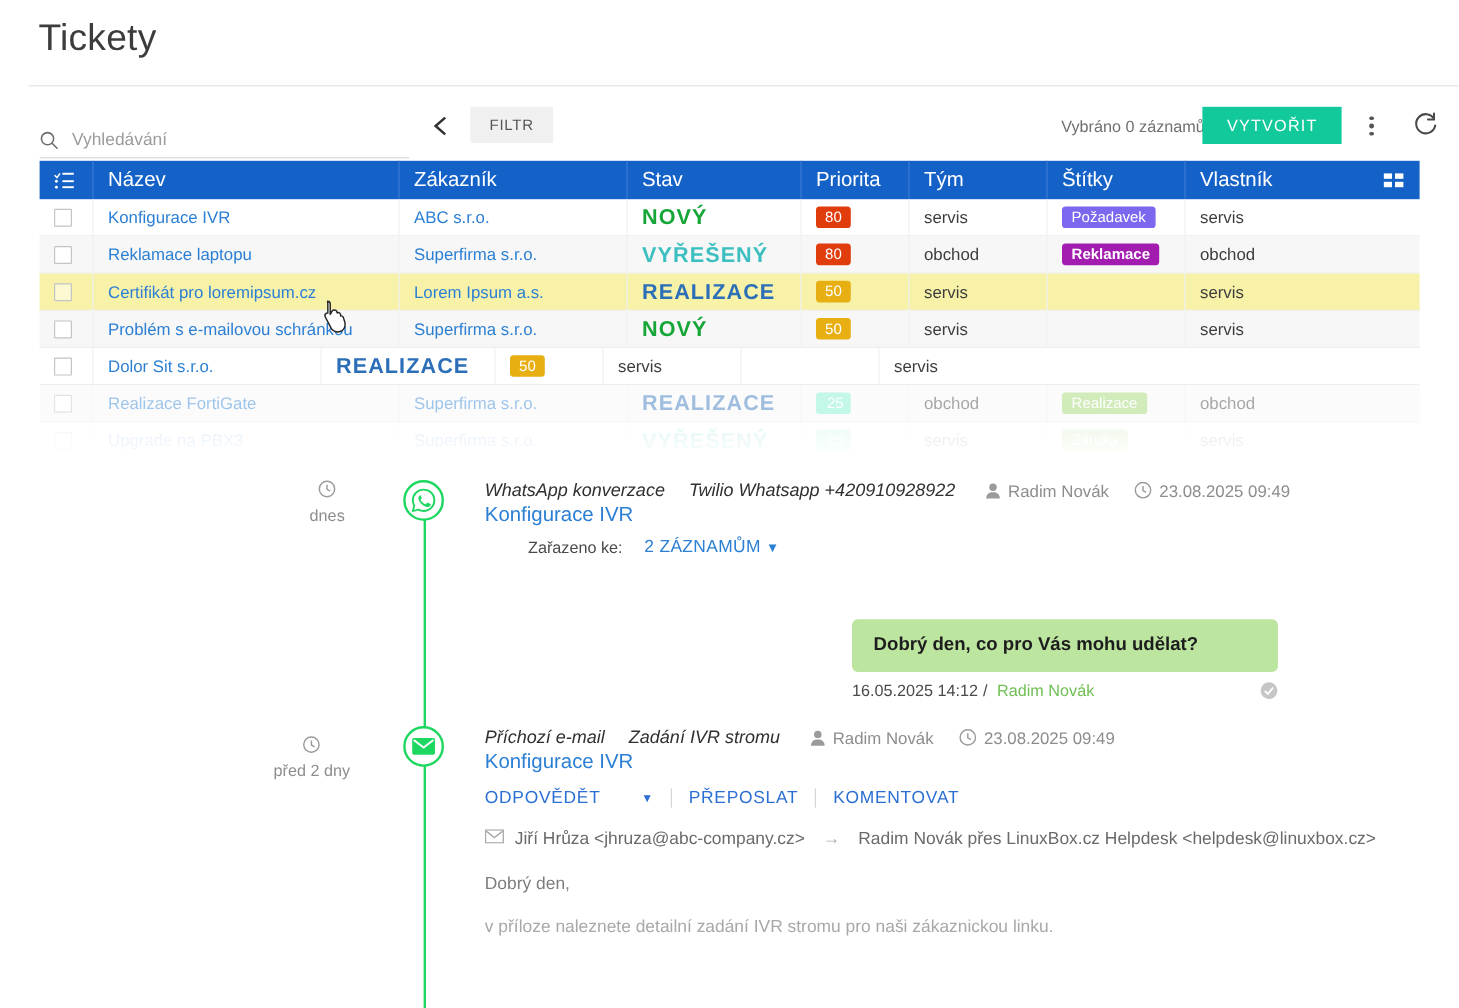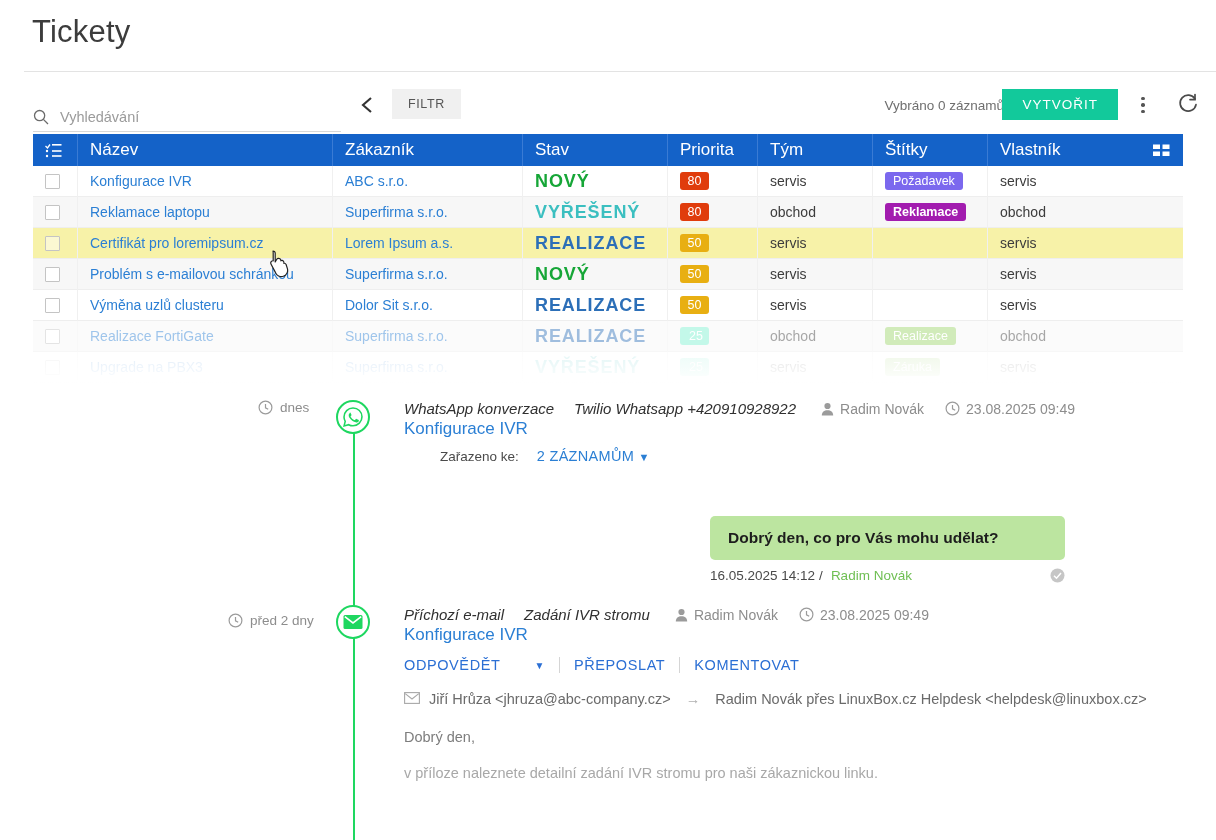--- a/index.html
+++ b/index.html
@@ -144,21 +144,21 @@
     position:absolute; left:352.5px; top:32px; width:2px; height:510px;
     background:#1ed760;
   }
   .tl-node {
     position:absolute; width:34px; height:34px; border-radius:50%;
     background:#fff; border:2px solid #1ed760;
     display:flex; align-items:center; justify-content:center;
   }
   .tl-when {
     position:absolute; display:flex; align-items:center; gap:7px;
-    color:#8d8d8d; font-size:13.5px; white-space:nowrap;
+    color:#8d8d8d; font-size:13.5px; white-space:nowrap;flex-direction:column;
   }
 
   .entry { position:absolute; left:404px; }
   .entry-head {
     display:flex; align-items:center; gap:7px; flex-wrap:nowrap;
     font-size:15px; color:#3c3c3c; white-space:nowrap;
   }
   .e-type { font-style:italic; font-weight:500; color:#303030; }
   .e-subject { font-style:italic; font-weight:500; color:#303030; margin-left:13px; }
   .e-meta { color:#8d8d8d; font-size:14px; display:flex; align-items:center; gap:6px; margin-left:18px;}
@@ -368,23 +368,20 @@
           </div>
           <div class="td c-tags"></div>
           <div class="td c-own">
             <span class="plain">servis</span>
           </div>
         </div>
         <div class="trow ">
           <div class="td c-chk">
             <span class="chk"></span>
           </div>
-          <div class="td c-name">
-            <span class="lnk">Výměna uzlů clusteru</span>
-          </div>
           <div class="td c-cust">
             <span class="lnk">Dolor Sit s.r.o.</span>
           </div>
           <div class="td c-state">
             <span class="state realizace">REALIZACE</span>
           </div>
           <div class="td c-prio">
             <span class="badge b50">50</span>
           </div>
           <div class="td c-team">

